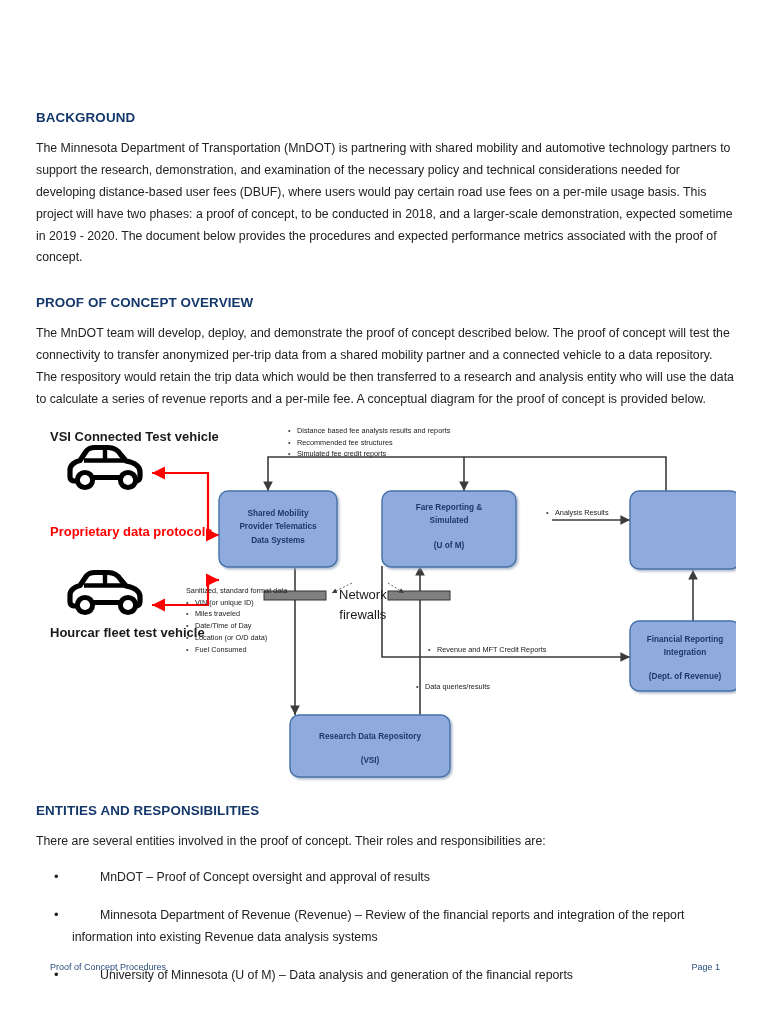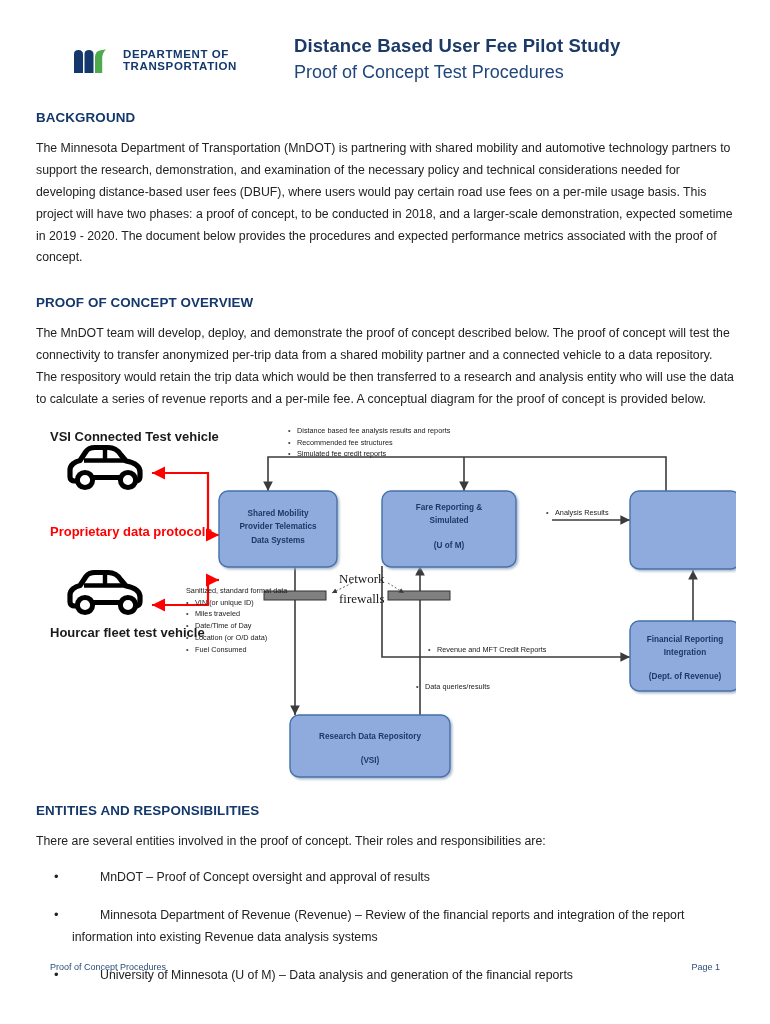--- a/index.html
+++ b/index.html
@@ -85,37 +85,20 @@
     position: absolute; left: 50px; top: 962px; width: 670px;
     display: flex; justify-content: space-between;
     font-size: 9px; color: #2c4d7c;
   }
 </style>
 </head>
 <body>
 
 <div class="page">
 
-  <div class="header">
-    <div class="logo-wrap">
-      <svg class="logo-mark" viewBox="0 0 42 26">
-        <path d="M2 25 L2 6 Q2 2 6.5 2 Q11 2 11 6.5 L11 25 Z" fill="#14386b"></path>
-        <path d="M12.5 25 L12.5 6 Q12.5 2 17 2 Q21.5 2 21.5 6.5 L21.5 25 Z" fill="#14386b"></path>
-        <path d="M23 25 L23 9 Q23 2.5 30 2 L34 1.6 Q30.2 5 30.2 10.5 L30.2 25 Z" fill="#4fa94d"></path>
-      </svg>
-      <div class="logo-text">
-        <div class="logo-line">DEPARTMENT OF</div>
-        <div class="logo-line">TRANSPORTATION</div>
-      </div>
-    </div>
-    <div class="title-block">
-      <div class="doc-title">Distance Based User Fee Pilot Study</div>
-      <div class="doc-subtitle">Proof of Concept Test Procedures</div>
-    </div>
-  </div>
 
   <div class="content">
 
     <h2 class="section">BACKGROUND</h2>
     <p class="body">The Minnesota Department of Transportation (MnDOT) is partnering with shared mobility and automotive technology partners to support the research, demonstration, and examination of the necessary policy and technical considerations needed for developing distance-based user fees (DBUF), where users would pay certain road use fees on a per-mile usage basis. This project will have two phases: a proof of concept, to be conducted in 2018, and a larger-scale demonstration, expected sometime in 2019 - 2020.  The document below provides the procedures and expected performance metrics associated with the proof of concept.</p>
 
     <div class="gap-lg"></div>
 
     <h2 class="section">PROOF OF CONCEPT OVERVIEW</h2>
     <p class="body">The MnDOT team will develop, deploy, and demonstrate the proof of concept described below. The proof of concept will test the connectivity to transfer anonymized per-trip data from a shared mobility partner and a connected vehicle to a data repository.  The respository would retain the trip data which would be then transferred to a research and analysis entity who will use the data to calculate a series of revenue reports and a per-mile fee.  A conceptual diagram for the proof of concept is provided below.</p>
@@ -232,21 +215,21 @@
 
       <div class="dlist" style="left:150px;top:160px;">
         <div style="white-space:nowrap;">Sanitized, standard format data</div>
         <div class="bullet-row">VIN (or unique ID)</div>
         <div class="bullet-row">Miles traveled</div>
         <div class="bullet-row">Date/Time of Day</div>
         <div class="bullet-row">Location (or O/D data)</div>
         <div class="bullet-row">Fuel Consumed</div>
       </div>
 
-      <div class="dlabel" style="left:303px;top:144px;text-align:right;font-family:Liberation Serif, serif;">
+      <div class="dlabel" style="left:303px;top:160px;text-align:center;">
         <div>Network</div>
         <div>firewalls</div>
       </div>
 
       <div class="dlist" style="left:510px;top:82px;">
         <div class="bullet-row">Analysis Results</div>
       </div>
       <div class="dlist" style="left:392px;top:219px;">
         <div class="bullet-row">Revenue and MFT Credit Reports</div>
       </div>

